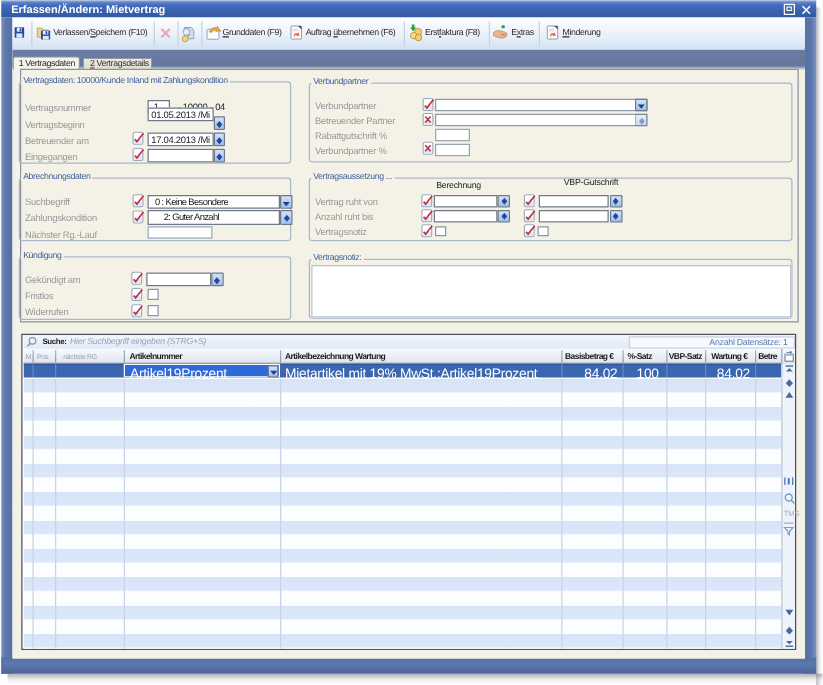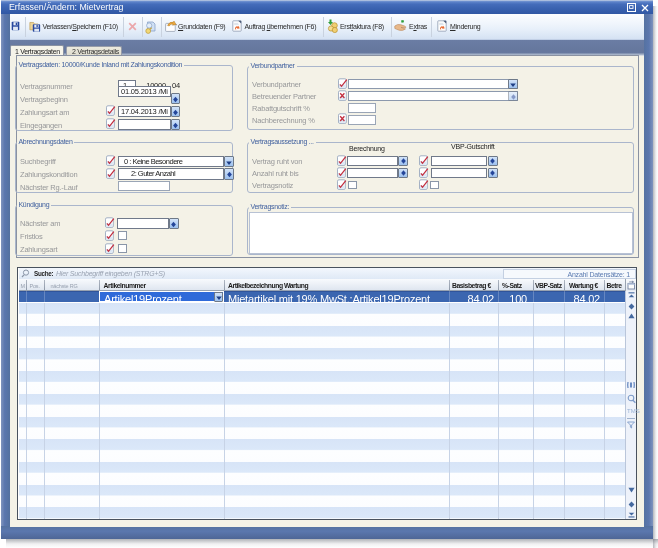--- a/index.html
+++ b/index.html
@@ -18,21 +18,21 @@
 .tb-txt{font-size:7px;color:#2b2b2b;letter-spacing:-0.3px;white-space:nowrap;top:23px}
 u{text-decoration:underline}
 .gh{font-size:6.8px;font-weight:bold;color:#1c1c1c;letter-spacing:-0.45px;white-space:nowrap}
 .ghg{font-size:5.5px;color:#97a0af;letter-spacing:-0.2px;white-space:nowrap}
 .cell{font-size:11px;color:#fff;letter-spacing:-0.2px;white-space:nowrap}
 .cdiv{width:1px;background:#c7d3e6}
 .hdiv{width:1px;background:linear-gradient(#aeb6c2,#8f99a8)}
 </style></head><body>
 
 <div class="a" style="left:1px;top:0;width:652px;height:14px;background:linear-gradient(#c9d4e6 0%,#5f85cb 12%,#446cba 30%,#3a62b0 60%,#3158a4 100%)"></div>
-<div class="a" style="left:9px;top:2px;font-size:8.8px;font-weight:normal;color:#fff;letter-spacing:0px">Erfassen/Ändern: Mietvertrag</div>
+<div class="a" style="left:9px;top:2px;font-size:8.8px;font-weight:bold;color:#fff;letter-spacing:0px">Erfassen/Ändern: Mietvertrag</div>
 
 <svg class="a" style="left:627px;top:3px" width="9" height="9" viewBox="0 0 9 9">
     <rect x="0.5" y="0.5" width="8" height="8" fill="none" stroke="#fff" stroke-width="1"></rect>
     <rect x="2.6" y="2.6" width="3.4" height="2.8" fill="none" stroke="#fff" stroke-width="0.9"></rect>
   </svg>
 <svg class="a" style="left:641px;top:3.5px" width="8" height="8" viewBox="0 0 8 8">
     <path d="M1 1 L7 7 M7 1 L1 7" stroke="#fff" stroke-width="1.3"></path>
   </svg>
 
 <div class="a" style="left:1px;top:14px;width:9px;height:525px;background:linear-gradient(90deg,#8094bd,#5b77ae 40%,#54719f)"></div>
@@ -130,21 +130,21 @@
 <div class="a fs" style="left:247px;top:142px;width:387px;height:51px"></div>
 <div class="a leg" style="left:248.5px;top:138px">Vertragsaussetzung ...</div>
 <div class="a fs" style="left:15px;top:204.5px;width:218px;height:51px"></div>
 <div class="a leg" style="left:16.5px;top:200.5px">Kündigung</div>
 <div class="a fs" style="left:247px;top:207px;width:387px;height:48px"></div>
 <div class="a leg" style="left:248.5px;top:203px">Vertragsnotiz:</div>
 <div class="a" style="left:248.5px;top:211.5px;width:384px;height:42px;background:#fff;border:1px solid #b8c2d4"></div>
 
 <div class="a lbl" style="left:20px;top:81.5px">Vertragsnummer</div>
 <div class="a lbl" style="left:20px;top:94.5px">Vertragsbeginn</div>
-<div class="a lbl" style="left:20px;top:107.5px">Zahlungsart am</div>
+<div class="a lbl" style="left:20px;top:107.5px">Betreuender am</div>
 <div class="a lbl" style="left:20px;top:120.5px">Eingegangen</div>
 <div class="a inp" style="left:118px;top:79.5px;width:18px;height:11px;padding-left:4px;line-height:10px">1</div>
 <div class="a" style="left:142px;top:81px;font-size:7.5px;color:#222;letter-spacing:-0.2px">- 10000 - 04</div>
 <div class="a inp" style="left:118px;top:86px;width:52.5px;height:11px;line-height:10px">01.05.2013 /Mi</div>
 <div class="a spin" style="left:171px;top:92.5px;width:9px;height:11px">
     <svg width="7" height="9" viewBox="0 0 7 9">
       <path d="M3.5 1.7 L5.9 4.5 L3.5 7.3 L1.1 4.5 Z" fill="#24469a"></path>
     </svg>
   </div>
 <div class="a inp" style="left:118px;top:105.5px;width:52.5px;height:11px;line-height:10px">17.04.2013 /Mi</div>
@@ -166,21 +166,21 @@
   </svg>
 <svg class="a ckk" style="left:106px;top:118px" width="9" height="11" viewBox="0 0 9 11">
     <rect x="0.5" y="0.8" width="7.8" height="9.6" rx="1.4" fill="#fff" stroke="#9aa8be" stroke-width="0.9"></rect>
     <rect x="1.1" y="6.6" width="6.6" height="3.2" rx="1" fill="#dce8f5"></rect>
     <path d="M1.9 6.4 L3.5 8.3 L8.8 1.6" stroke="#c33040" stroke-width="1.3" fill="none"></path>
   </svg>
 
 <div class="a lbl" style="left:252px;top:80px">Verbundpartner</div>
 <div class="a lbl" style="left:252px;top:92px">Betreuender Partner</div>
 <div class="a lbl" style="left:252px;top:104px">Rabattgutschrift %</div>
-<div class="a lbl" style="left:252px;top:116px">Nachberechnung %</div>
+<div class="a lbl" style="left:252px;top:116px">Verbundpartner %</div>
 <svg class="a" style="left:338px;top:78px" width="9" height="11" viewBox="0 0 9 11">
     <rect x="0.5" y="0.8" width="7.8" height="9.6" rx="1.4" fill="#fff" stroke="#9aa8be" stroke-width="0.9"></rect>
     <rect x="1.1" y="6.6" width="6.6" height="3.2" rx="1" fill="#dce8f5"></rect>
     <path d="M1.9 6.4 L3.5 8.3 L8.8 1.6" stroke="#c33040" stroke-width="1.3" fill="none"></path>
   </svg>
 <div class="a inp" style="left:348px;top:79px;width:169.5px;height:10px;border-color:#8c99ad"></div>
 <div class="a dd" style="left:508px;top:79px;width:10px;height:10px">
     <svg width="8" height="8" viewBox="0 0 8 8" style="display:block;margin:1px auto 0">
       <path d="M1.2 2.5 L6.8 2.5 L4 6 Z" fill="#1e3f86"></path>
     </svg>
@@ -286,23 +286,23 @@
     <path d="M1.9 6.4 L3.5 8.3 L8.8 1.6" stroke="#c33040" stroke-width="1.3" fill="none"></path>
   </svg>
 <div class="a cb" style="left:348px;top:180.5px;width:8.5px;height:8.5px"></div>
 <svg class="a" style="left:419px;top:179px" width="9" height="11" viewBox="0 0 9 11">
     <rect x="0.5" y="0.8" width="7.8" height="9.6" rx="1.4" fill="#fff" stroke="#9aa8be" stroke-width="0.9"></rect>
     <rect x="1.1" y="6.6" width="6.6" height="3.2" rx="1" fill="#dce8f5"></rect>
     <path d="M1.9 6.4 L3.5 8.3 L8.8 1.6" stroke="#c33040" stroke-width="1.3" fill="none"></path>
   </svg>
 <div class="a cb" style="left:430px;top:180.5px;width:8.5px;height:8.5px"></div>
 
-<div class="a lbl" style="left:20px;top:219px">Nächster am</div>
+<div class="a lbl" style="left:20px;top:219px">Gekündigt am</div>
 <div class="a lbl" style="left:20px;top:232px">Fristlos</div>
-<div class="a lbl" style="left:20px;top:244.5px">Zahlungsart</div>
+<div class="a lbl" style="left:20px;top:244.5px">Widerrufen</div>
 <svg class="a" style="left:105px;top:217px" width="9" height="11" viewBox="0 0 9 11">
     <rect x="0.5" y="0.8" width="7.8" height="9.6" rx="1.4" fill="#fff" stroke="#9aa8be" stroke-width="0.9"></rect>
     <rect x="1.1" y="6.6" width="6.6" height="3.2" rx="1" fill="#dce8f5"></rect>
     <path d="M1.9 6.4 L3.5 8.3 L8.8 1.6" stroke="#c33040" stroke-width="1.3" fill="none"></path>
   </svg>
 <div class="a inp" style="left:117px;top:217.5px;width:52px;height:11px"></div>
 <div class="a spin" style="left:169px;top:217.5px;width:9.5px;height:11px">
     <svg width="7" height="9" viewBox="0 0 7 9">
       <path d="M3.5 1.7 L5.9 4.5 L3.5 7.3 L1.1 4.5 Z" fill="#24469a"></path>
     </svg>

